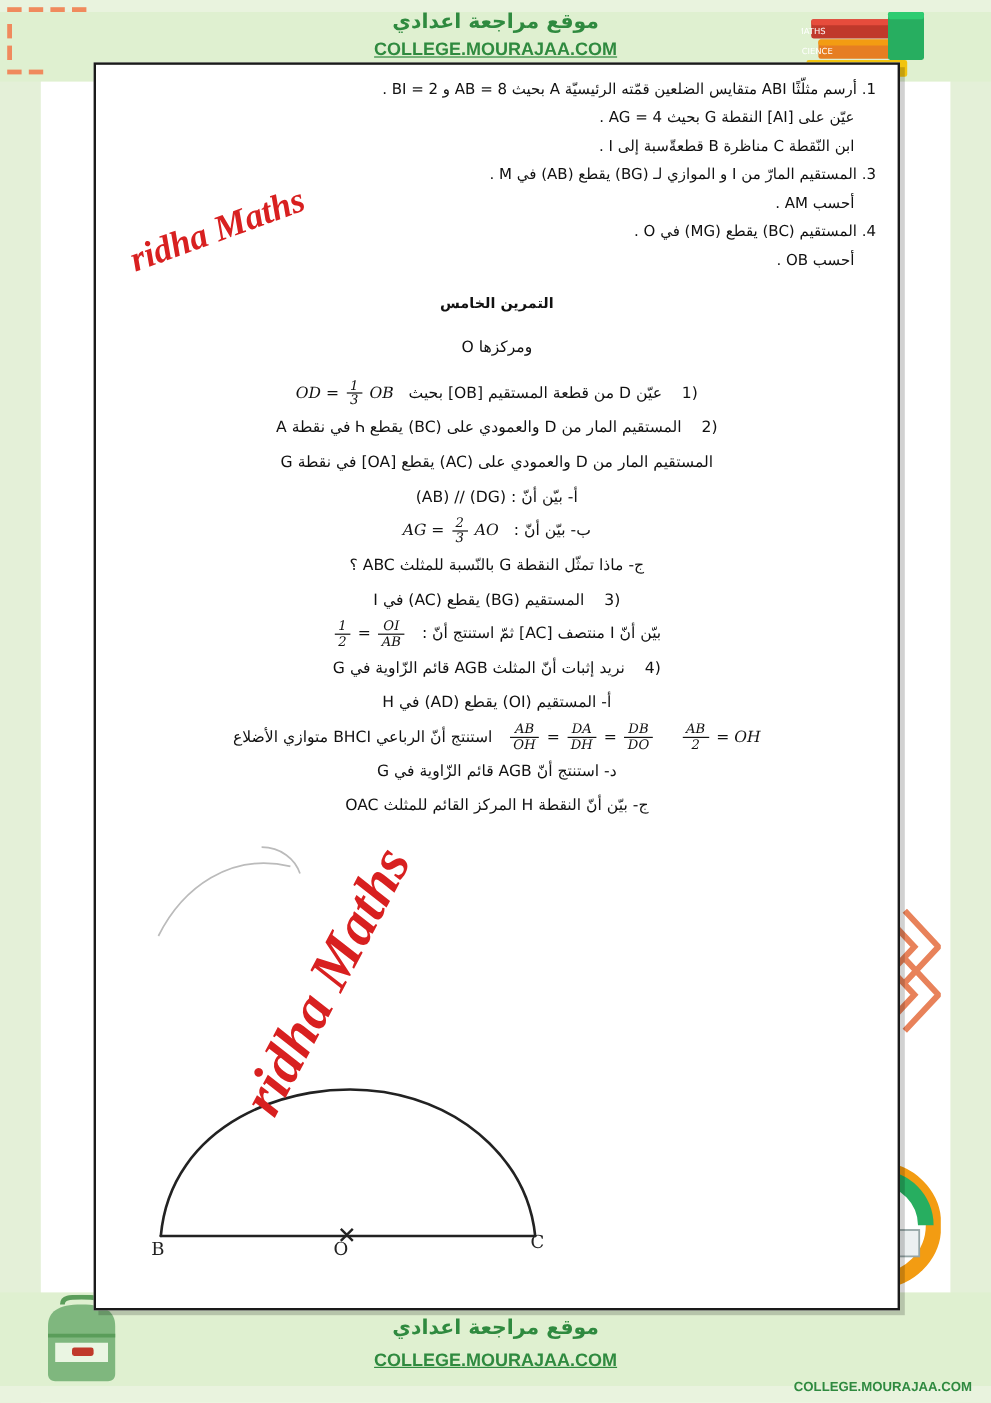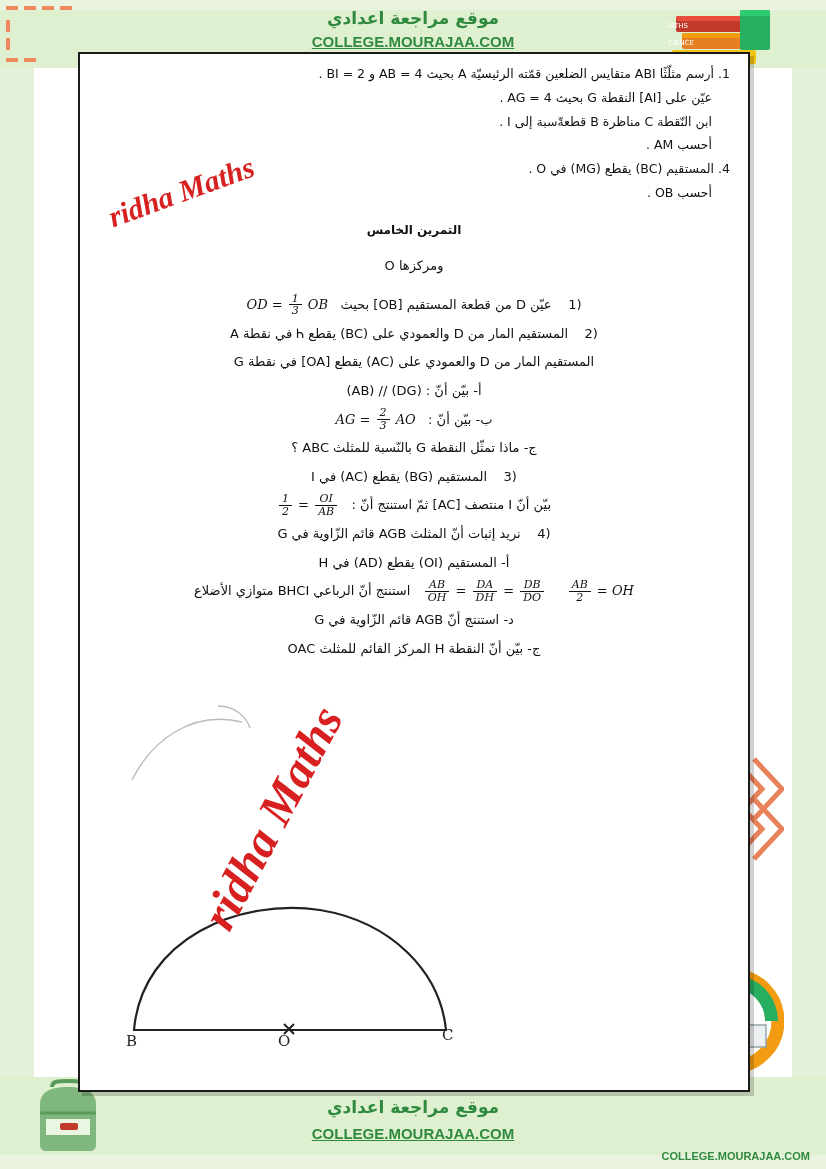--- a/index.html
+++ b/index.html
@@ -228,23 +228,24 @@
   <path d="M40 20 l12 8 -12 8 -12-8z" fill="#e74c3c"></path>
   <circle cx="62" cy="30" r="7" fill="#f1c40f"></circle>
   <path d="M44 84 q8 -10 18 0" stroke="#8e44ad" stroke-width="4" fill="none"></path>
 </svg>
 
 <div class="sheet">
   <div class="sheet-inner"></div>
 
   <div class="content">
 
-    <div class="ln">1. أرسم مثلّثًا ABI متقايس الضلعين قمّته الرئيسيّة A بحيث AB = 4 و BI = 2 .</div>
+    <div class="ln">1. أرسم مثلّثًا ABI متقايس الضلعين قمّته الرئيسيّة A بحيث AB = 8 و BI = 2 .</div>
     <div class="ln indent1">عيّن على [AI] النقطة G بحيث AG = 4 .</div>
     <div class="ln indent1">ابن النّقطة C مناظرة B قطعةّسبة إلى I .</div>
+    <div class="ln">3. المستقيم المارّ من I و الموازي لـ (BG) يقطع (AB) في M .</div>
     <div class="ln indent1">أحسب AM .</div>
     <div class="ln">4. المستقيم (BC) يقطع (MG) في O .</div>
     <div class="ln indent1">أحسب OB .</div>
 
     <div class="ex-title">التمرين الخامس</div>
 
     <div class="blk">
       <div class="row">ومركزها O</div>
     </div>
 

